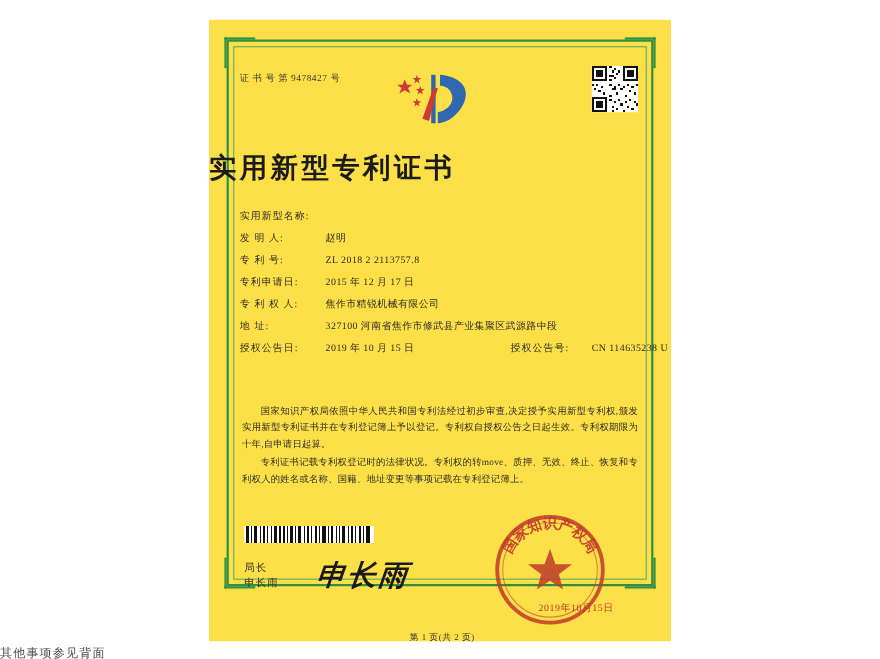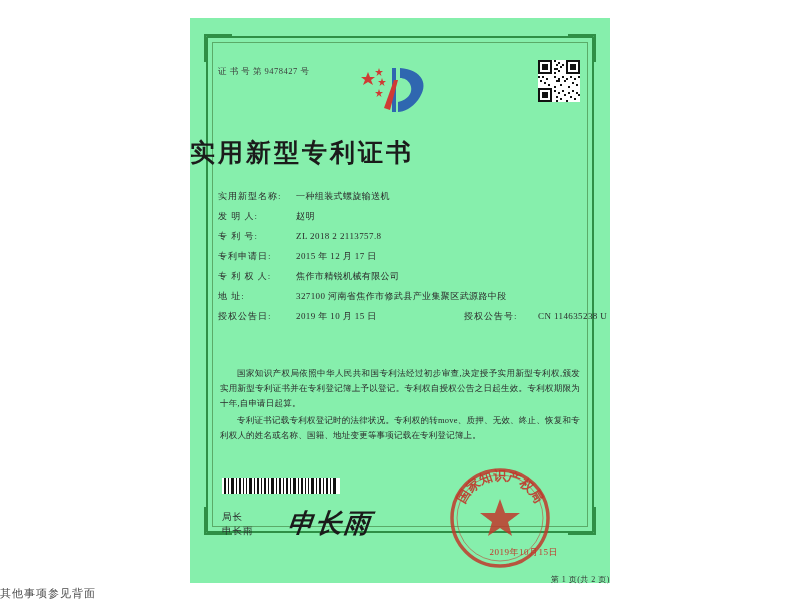--- a/index.html
+++ b/index.html
@@ -19,21 +19,21 @@
     height: 599px;
     background: #ffffff;
   }
   
   .page {
     position: absolute;
     left: 190px;
     top: 18px;
     width: 420px;
     height: 565px;
-    background: #86efac;
+    background: #fde047;
   }
   
   .frame-outer {
     position: absolute;
     left: 16px;
     top: 18px;
     right: 16px;
     bottom: 50px;
     border: 2px solid #2f8f46;
     border-radius: 1px;
@@ -212,21 +212,21 @@
     font-family: "Liberation Serif", serif;
     letter-spacing: 0.5px;
   }
 
   
   .page-num {
     position: absolute;
     left: 4px;
     right: 0;
     top: 556px;
-    text-align: right;
+    text-align: center;
     font-size: 8px;
     color: #333;
     font-family: "Liberation Serif", serif;
     letter-spacing: 0.5px;
   }
   .foot-note {
     position: absolute;
     left: 0;
     right: 0;
     top: 586px;
@@ -331,21 +331,20 @@
           <polygon points="27,27 28,30 31,30 28.5,32 29.5,35 27,33 24.5,35 25.5,32 23,30 26,30"></polygon>
         </g>
       </svg>
     </div>
 
     <div class="title">实用新型专利证书</div>
 
     <div class="fields">
       <div class="field-row">
         <span class="field-label">实用新型名称:</span>
-        <span class="field-value">一种组装式螺旋输送机</span>
       </div>
       <div class="field-row">
         <span class="field-label">发 明 人:</span>
         <span class="field-value">赵明</span>
       </div>
       <div class="field-row">
         <span class="field-label">专 利 号:</span>
         <span class="field-value">ZL 2018 2 2113757.8</span>
       </div>
       <div class="field-row">

